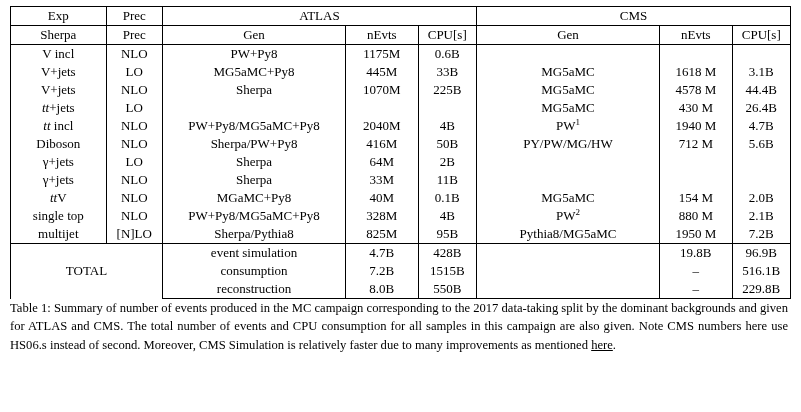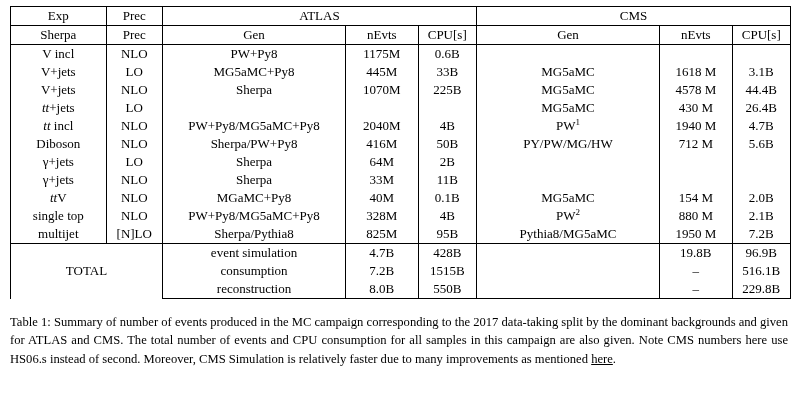--- a/index.html
+++ b/index.html
@@ -50,21 +50,20 @@
   .col-agen { width: 182px; }
   .col-anev { width: 72px; }
   .col-acpu { width: 58px; }
   .col-cgen { width: 182px; }
   .col-cnev { width: 72px; }
   .col-ccpu { width: 58px; }
 
   .it { font-style: italic; }
   sup { font-size: 9px; vertical-align: super; line-height: 0; }
   .caption {
-    margin-top: 14px;
     width: 778px;
     font-size: 12.6px;
     line-height: 1.45;
     text-align: justify;
   }
   .caption a {
     color: #000;
     text-decoration: underline;
   }
 </style>

